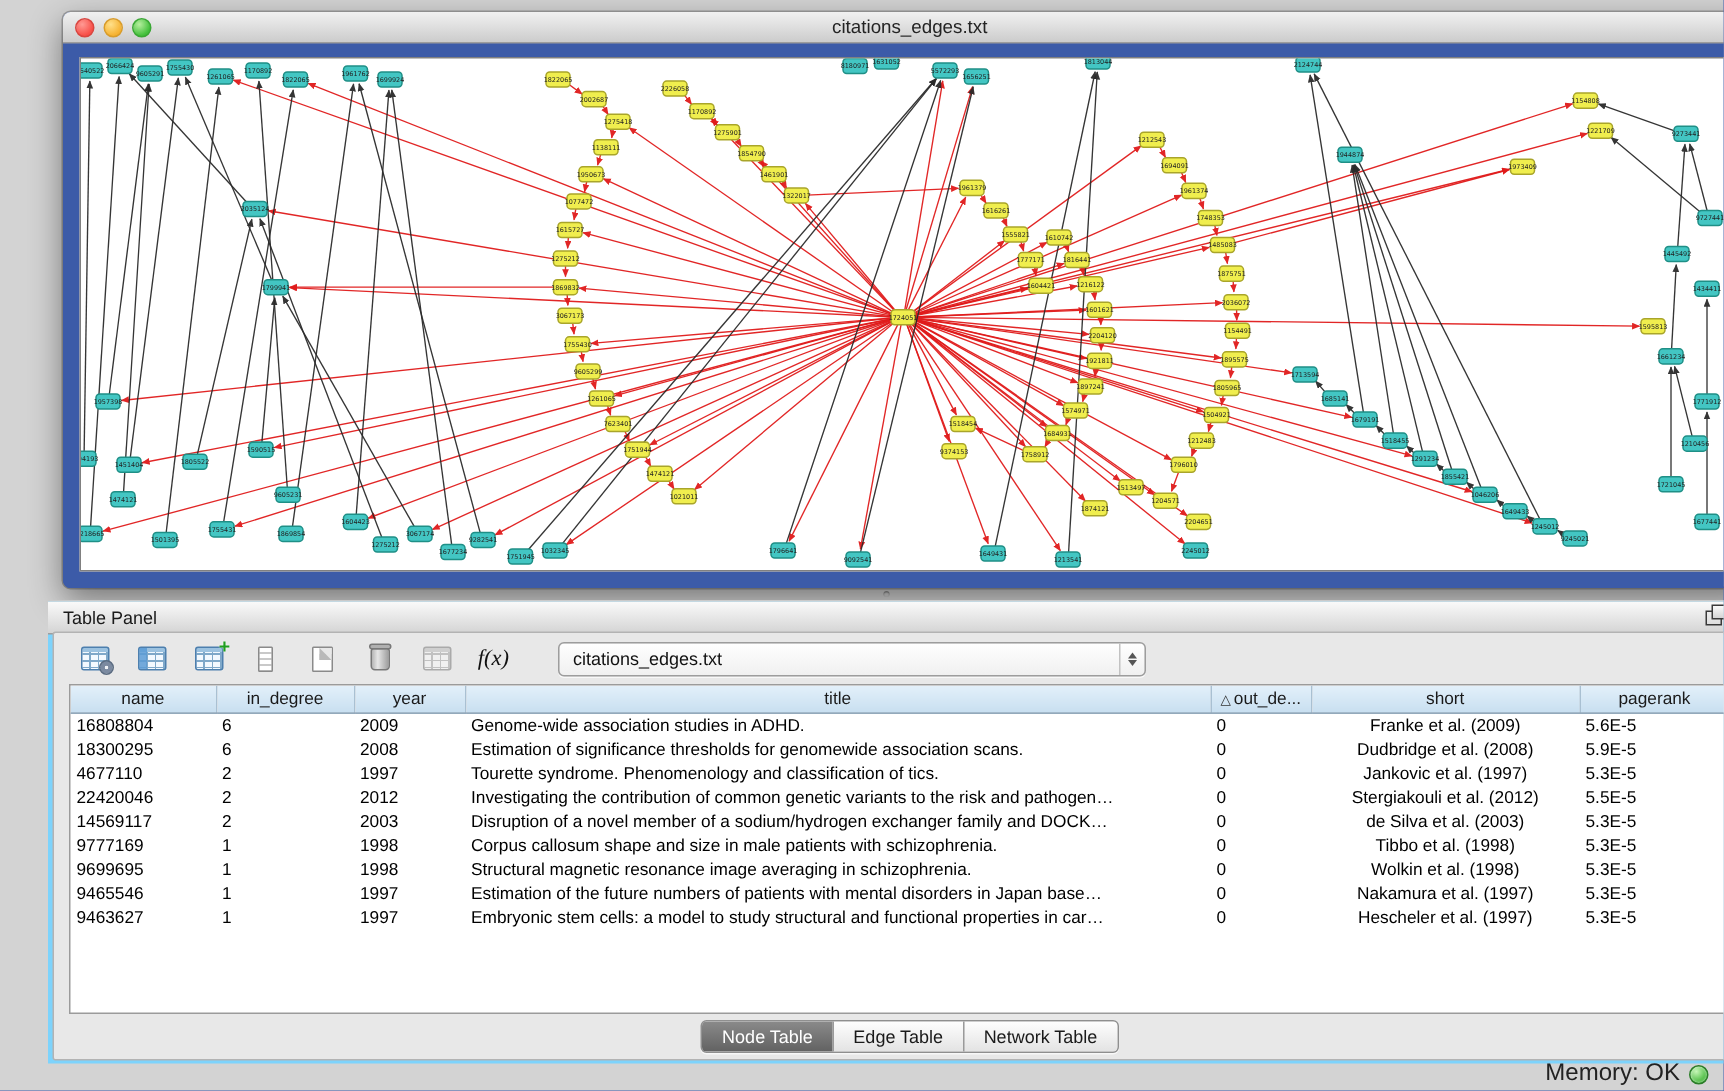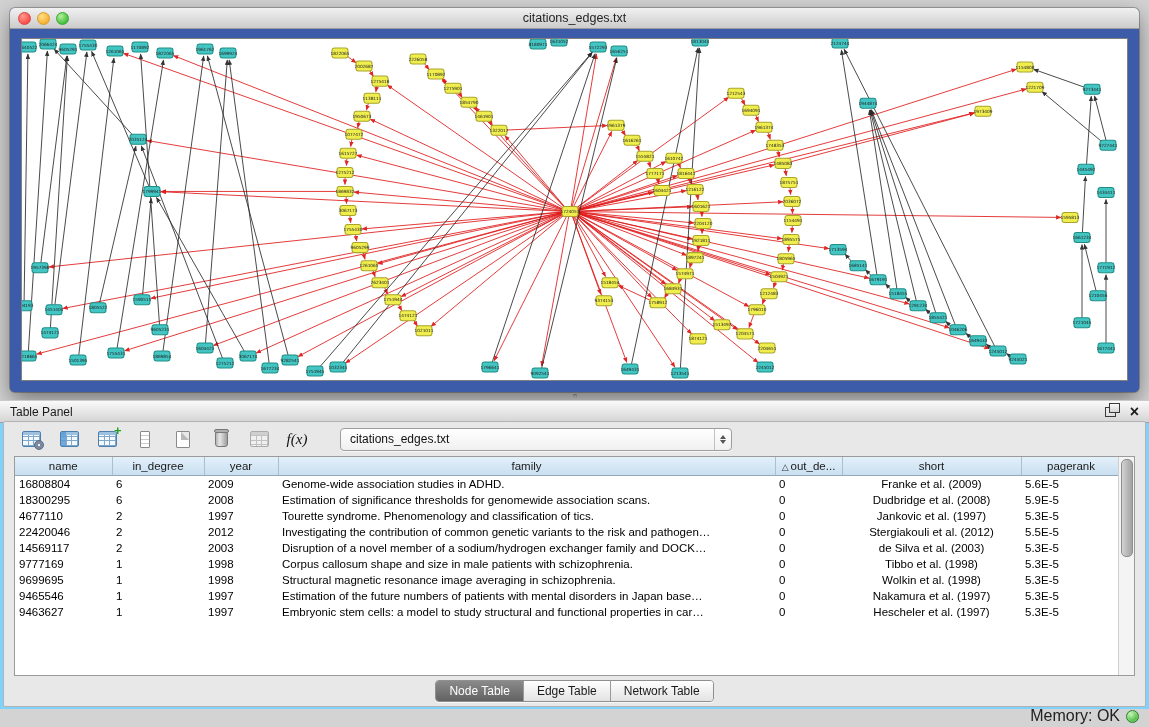--- a/index.html
+++ b/index.html
@@ -3,21 +3,21 @@
 <meta charset="utf-8">
 <style>
   html,body{margin:0;padding:0;}
   body{
     width:1149px;height:727px;
     background:#d3d3d3;
     font-family:"Liberation Sans",sans-serif;
     overflow:hidden;
     position:relative;
   }
-  .screen{position:absolute;inset:0;}
+  .screen{position:absolute;inset:0;margin-left:32px;}
 
   
   .net-window{
     position:absolute;left:10px;top:8px;width:1129px;height:384px;
     border-radius:5px;overflow:hidden;
     box-shadow:0 8px 22px rgba(0,0,0,.45),0 0 0 1px rgba(0,0,0,.25);
     background:#3c5ba8;
   }
   .titlebar{
     height:20px;background:linear-gradient(#f1f1f1,#cccccc);
@@ -859,21 +859,21 @@
               <col style="width: 497px;">
               <col style="width: 67px;">
               <col style="width: 179px;">
               <col style="width: 100px;">
             </colgroup>
           <thead>
               <tr id="header-row">
                 <th><span>name</span></th>
                 <th><span>in_degree</span></th>
                 <th><span>year</span></th>
-                <th><span>family</span></th>
+                <th><span>title</span></th>
                 <th><span class="sort">△</span><span>out_de...</span></th>
                 <th><span>short</span></th>
                 <th><span>pagerank</span></th>
               </tr>
             </thead>
           <tbody id="table-body">
               <tr>
                 <td class="c0">16808804</td>
                 <td class="c1">6</td>
                 <td class="c2">2009</td>

